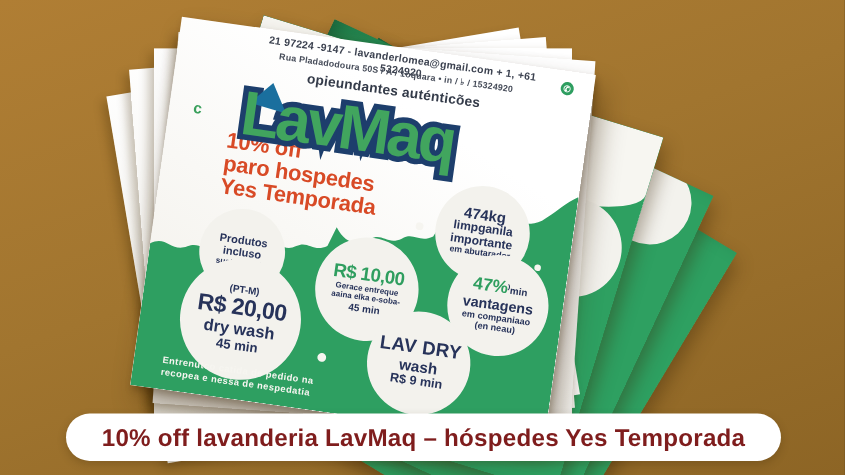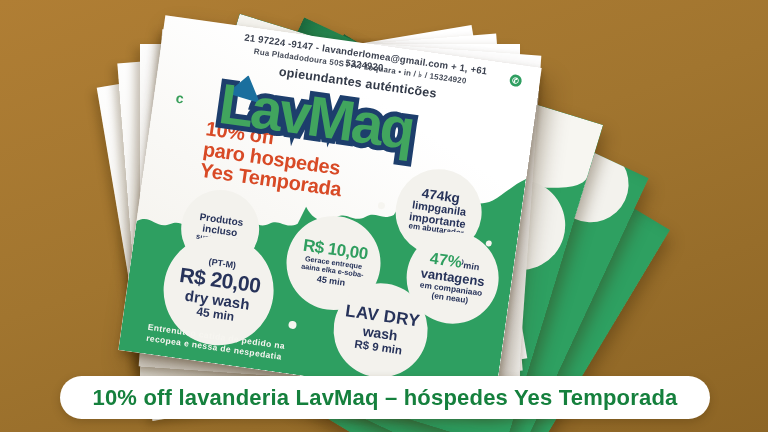--- a/index.html
+++ b/index.html
@@ -74,21 +74,21 @@
   .b-dry{left:210px;top:235px;width:94px;height:94px;line-height:1.15;}
   .b-dry .big{font-size:17px;font-weight:700;letter-spacing:.3px;}
   .b-dry .m{font-size:14px;font-weight:700;}
   .b-dry .s{font-size:11.5px;font-weight:700;}
   .footnote{position:absolute;left:26px;top:306px;color:#f6f5f0;font-size:8.5px;
       font-weight:700;letter-spacing:.4px;line-height:1.3;}
   
   .caption{position:absolute;left:60px;top:376px;width:650px;height:43px;z-index:10;
       background:#ffffff;border-radius:22px;display:flex;align-items:center;justify-content:center;
       box-shadow:0 3px 8px rgba(60,38,8,.25);}
-  .caption div{font-size:22px;font-weight:700;color:#15803d;letter-spacing:.2px;}
+  .caption div{font-size:22px;font-weight:700;color:#7f1d1d;letter-spacing:.2px;}
 </style>
 </head>
 <body>
 
 <div id="stage">
 
   <div class="sheet fan fan3">
     <div class="wcirc" style="left:260px;top:40px;width:80px;height:80px;"></div>
     <div class="dot" style="left:300px;top:150px;width:7px;height:7px;"></div>
     <div class="dot" style="left:330px;top:200px;width:6px;height:6px;"></div>

